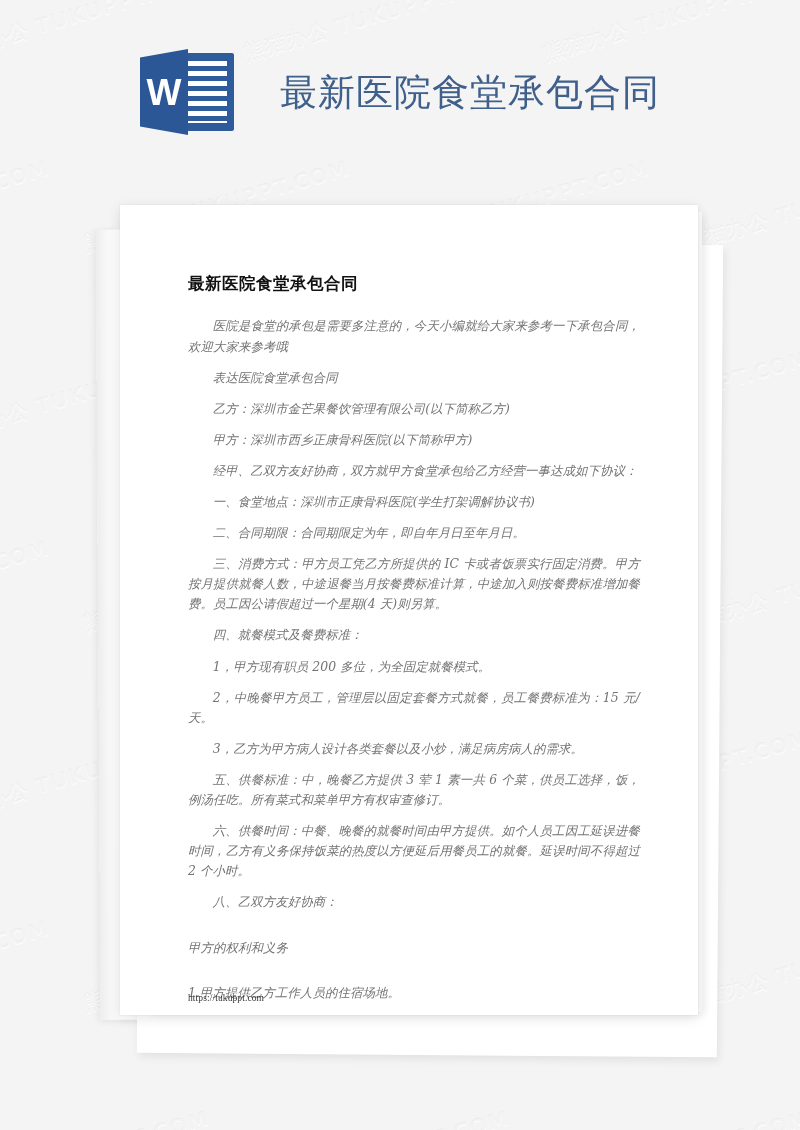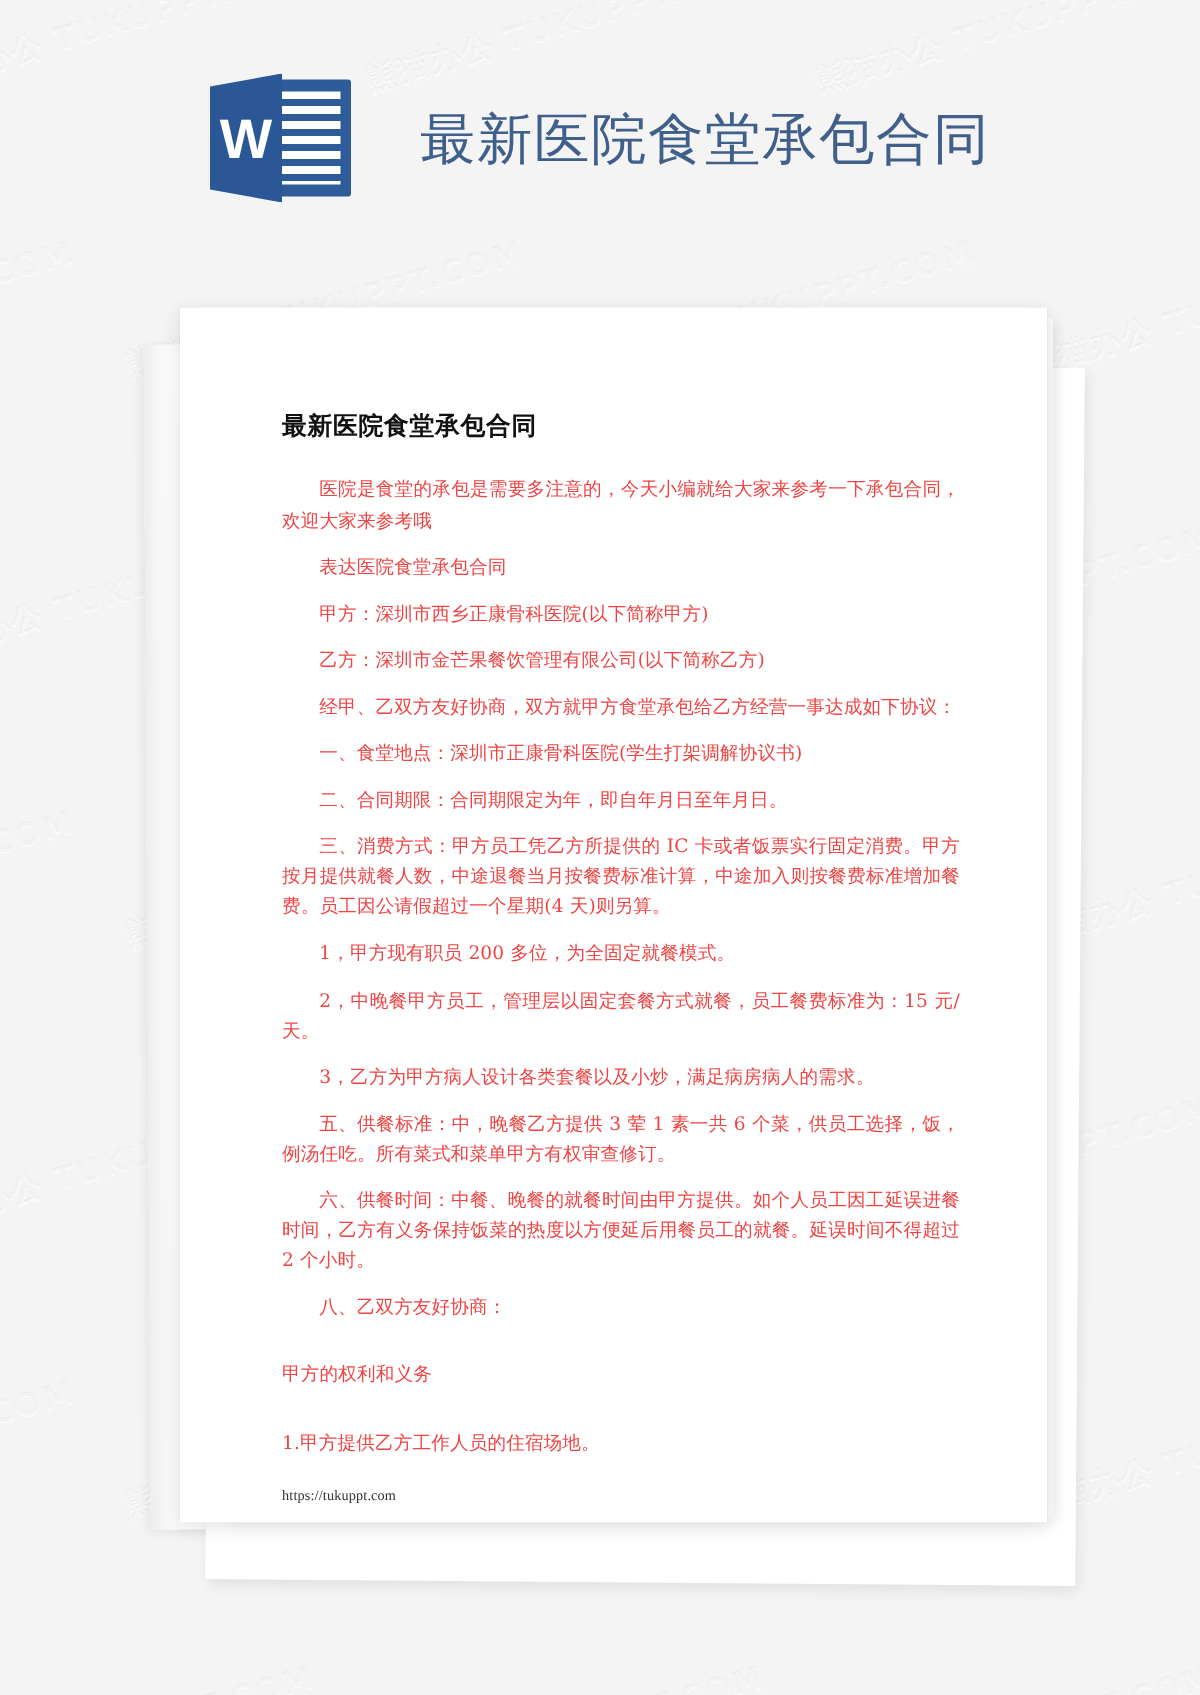--- a/index.html
+++ b/index.html
@@ -174,21 +174,22 @@
     line-height: 1.3;
     letter-spacing: 0.5px;
   }
   .para {
     font-size: 12.4px;
     line-height: 1.62;
     margin: 0 0 11px 0;
     text-align: justify;
     text-indent: 2em;
     letter-spacing: 0.1px;
-    color: #ef4444;
+    color: #737373;
+    font-style: italic;
   }
   .para.noindent {
     text-indent: 0;
     margin-top: 25px;
   }
   #doc-footer {
     position: absolute;
     left: 68px;
     top: 788px;
     font-family: Liberation Serif, serif;
@@ -231,26 +232,27 @@
   <div class="sheet" id="sheet-back-left"></div>
   <div class="sheet" id="sheet-back-bottom"></div>
   <div class="sheet" id="sheet-back-right"></div>
 
   <div class="sheet" id="sheet-main">
     <div id="doc-body">
       <h1 id="doc-title">最新医院食堂承包合同</h1>
       <div id="doc-paragraphs">
           <p class="para">医院是食堂的承包是需要多注意的，今天小编就给大家来参考一下承包合同，欢迎大家来参考哦</p>
           <p class="para">表达医院食堂承包合同</p>
+          <p class="para">乙方：深圳市金芒果餐饮管理有限公司(以下简称乙方)</p>
           <p class="para">甲方：深圳市西乡正康骨科医院(以下简称甲方)</p>
-          <p class="para">乙方：深圳市金芒果餐饮管理有限公司(以下简称乙方)</p>
           <p class="para">经甲、乙双方友好协商，双方就甲方食堂承包给乙方经营一事达成如下协议：</p>
           <p class="para">一、食堂地点：深圳市正康骨科医院(学生打架调解协议书)</p>
           <p class="para">二、合同期限：合同期限定为年，即自年月日至年月日。</p>
           <p class="para">三、消费方式：甲方员工凭乙方所提供的 IC 卡或者饭票实行固定消费。甲方按月提供就餐人数，中途退餐当月按餐费标准计算，中途加入则按餐费标准增加餐费。员工因公请假超过一个星期(4 天)则另算。</p>
+          <p class="para">四、就餐模式及餐费标准：</p>
           <p class="para">1，甲方现有职员 200 多位，为全固定就餐模式。</p>
           <p class="para">2，中晚餐甲方员工，管理层以固定套餐方式就餐，员工餐费标准为：15 元/天。</p>
           <p class="para">3，乙方为甲方病人设计各类套餐以及小炒，满足病房病人的需求。</p>
           <p class="para">五、供餐标准：中，晚餐乙方提供 3 荤 1 素一共 6 个菜，供员工选择，饭，例汤任吃。所有菜式和菜单甲方有权审查修订。</p>
           <p class="para">六、供餐时间：中餐、晚餐的就餐时间由甲方提供。如个人员工因工延误进餐时间，乙方有义务保持饭菜的热度以方便延后用餐员工的就餐。延误时间不得超过 2 个小时。</p>
           <p class="para">八、乙双方友好协商：</p>
           <p class="para noindent">甲方的权利和义务</p>
           <p class="para noindent">1.甲方提供乙方工作人员的住宿场地。</p>
         </div>
     </div>

